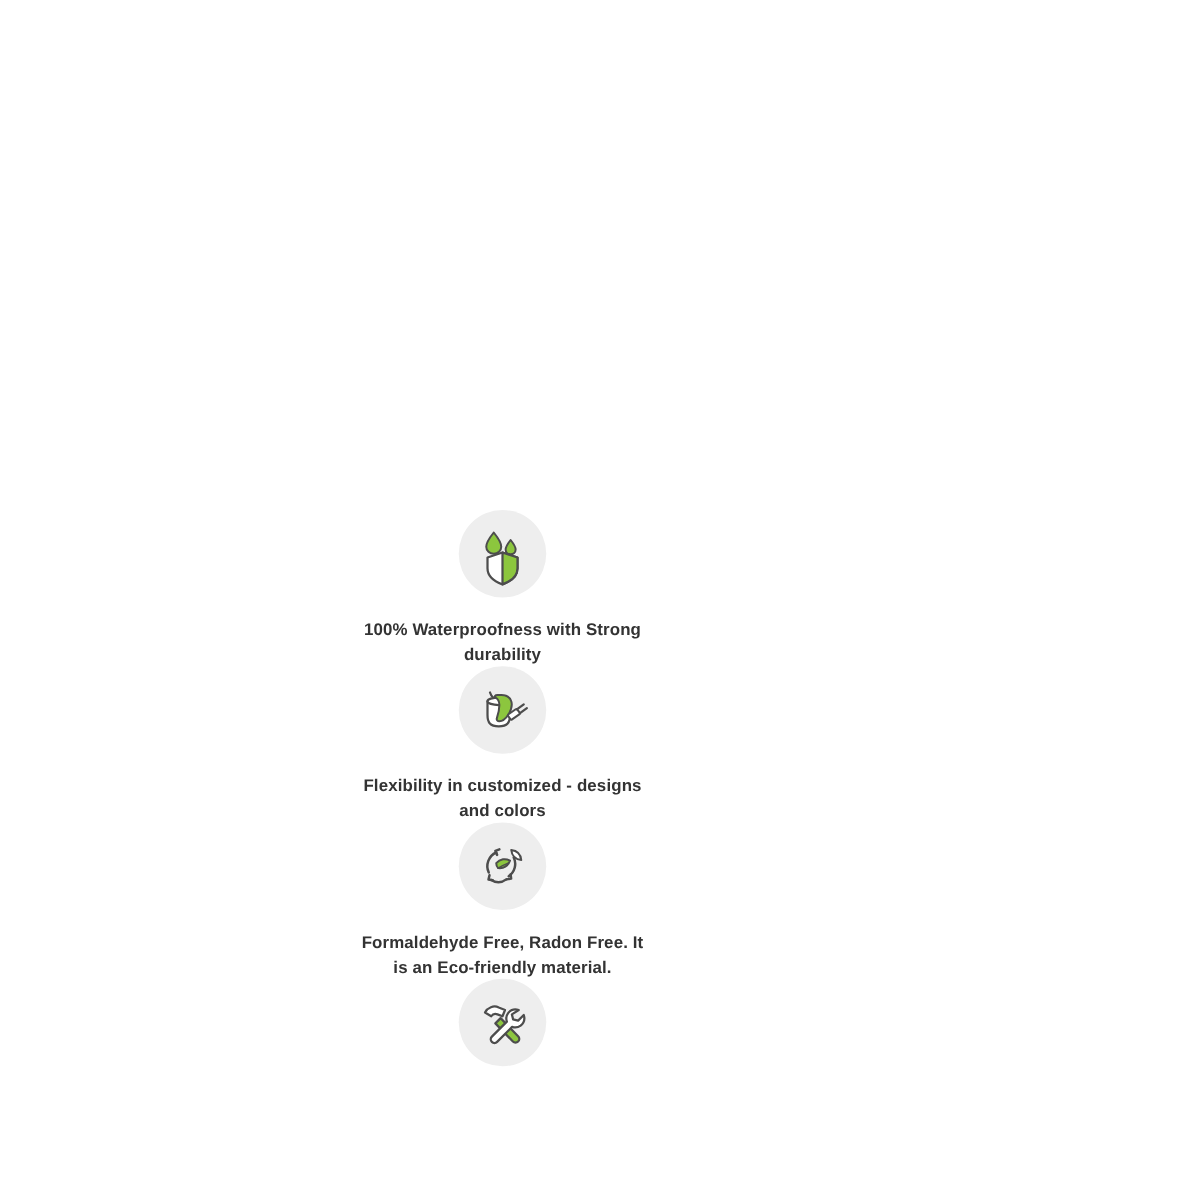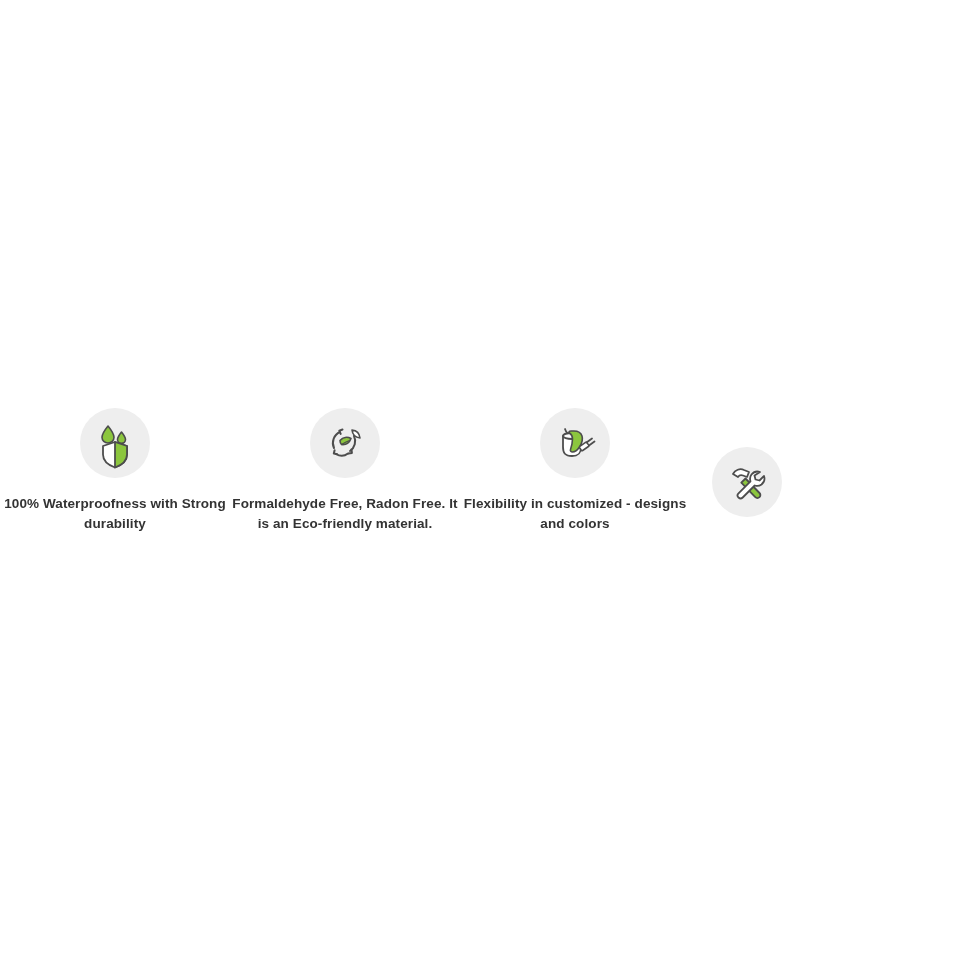--- a/index.html
+++ b/index.html
@@ -14,22 +14,22 @@
     position: relative;
     overflow: hidden;
   }
 
   .features-strip {
     position: absolute;
     top: 408px;
     left: 0;
     width: 804px;
     display: flex;
-    flex-direction: row;
-    align-items: flex-end;
+    flex-direction: column;
+    align-items: center;
     justify-content: space-between;
   }
 
   .feature {
     width: 240px;
     display: flex;
     flex-direction: column;
     align-items: center;
   }
 
@@ -71,52 +71,52 @@
         <path d="M27 26l12 4v8.5c0 6 -5.2 10.5 -12 13 -6.8 -2.5 -12 -7 -12 -13V30z" fill="#ffffff" stroke="#4d4d4d" stroke-width="1.8" stroke-linejoin="round"></path>
         <path d="M27 26l12 4v8.5c0 6 -5.2 10.5 -12 13z" fill="#8cc63e" stroke="#4d4d4d" stroke-width="1.8" stroke-linejoin="round"></path>
       </svg>
     </div>
     <div class="feature-caption">100% Waterproofness with Strong durability</div>
   </div>
 
   <div class="feature">
     <div class="icon-circle">
       <svg width="54" height="54" viewBox="0 0 54 54" aria-hidden="true">
+        <path d="M15 20h18v11c0 6 -2 9 -9 9s-9 -3 -9 -9z" fill="#ffffff" stroke="#4d4d4d" stroke-width="1.8" stroke-linejoin="round"></path>
+        <path d="M17 13c1 3.5 4 6 7 6" fill="none" stroke="#4d4d4d" stroke-width="1.8" stroke-linecap="round"></path>
+        <ellipse cx="24" cy="20" rx="9" ry="3" fill="#ffffff" stroke="#4d4d4d" stroke-width="1.8"></ellipse>
+        <path d="M26 15c4 0 7 2 8 5 1 3 0 7 -2.5 11 -2 3 -5 5 -7 5 -1.5 0 -2.5 -1 -2 -2.5 1 -3 2 -7 2 -10.5 0 -3 -1.5 -5 -3 -6 -1 -0.8 -0.5 -2 1.5 -2z" fill="#8cc63e" stroke="#4d4d4d" stroke-width="1.6" stroke-linejoin="round"></path>
+        <rect x="31" y="31" width="9" height="5" rx="1" transform="rotate(-35 31 31)" fill="#ffffff" stroke="#4d4d4d" stroke-width="1.6"></rect>
+        <path d="M38.5 26.5l5.5 -4" fill="none" stroke="#4d4d4d" stroke-width="1.8" stroke-linecap="round"></path>
+        <path d="M41 29.5l5.5 -4" fill="none" stroke="#4d4d4d" stroke-width="1.8" stroke-linecap="round"></path>
+      </svg>
+    </div>
+    <div class="feature-caption">Flexibility in customized - designs and colors</div>
+  </div>
+
+  <div class="feature">
+    <div class="icon-circle">
+      <svg width="54" height="54" viewBox="0 0 54 54" aria-hidden="true">
         <path d="M16 32a12 12 0 0 1 6 -16" fill="none" stroke="#4d4d4d" stroke-width="2" stroke-linecap="round"></path>
         <path d="M24.5 13.5l-3.2 1.2 1.4 3.2" fill="none" stroke="#4d4d4d" stroke-width="2" stroke-linecap="round" stroke-linejoin="round"></path>
         <path d="M36 20a12 12 0 0 1 -4 15" fill="none" stroke="#4d4d4d" stroke-width="2" stroke-linecap="round"></path>
         <path d="M30.5 37.5l3.4 -0.6 -0.4 -3.4" fill="none" stroke="#4d4d4d" stroke-width="2" stroke-linecap="round" stroke-linejoin="round"></path>
         <path d="M18 38c4 2.5 8.5 2.2 12 -0.5" fill="none" stroke="#4d4d4d" stroke-width="2" stroke-linecap="round"></path>
         <path d="M16.6 34.2l-0.8 3.4 3.4 0.6" fill="none" stroke="#4d4d4d" stroke-width="2" stroke-linecap="round" stroke-linejoin="round"></path>
         <path d="M34 14c4.5 0.5 7.5 3.5 8 8 -4.5 -0.5 -7.5 -3.5 -8 -8z" fill="#ffffff" stroke="#4d4d4d" stroke-width="1.6" stroke-linejoin="round"></path>
         <path d="M22 24.5c3 -3.5 7.5 -4 11 -2 -1.5 4 -5 6.5 -9.5 6 -1 -1 -1.5 -2.5 -1.5 -4z" fill="#8cc63e" stroke="#4d4d4d" stroke-width="1.6" stroke-linejoin="round"></path>
         <path d="M23.5 28.5c2.5 -1.5 5.5 -3 8 -4" fill="none" stroke="#4d4d4d" stroke-width="1.2" stroke-linecap="round"></path>
       </svg>
     </div>
     <div class="feature-caption">Formaldehyde Free, Radon Free. It is an Eco-friendly material.</div>
   </div>
 
   <div class="feature">
     <div class="icon-circle">
       <svg width="54" height="54" viewBox="0 0 54 54" aria-hidden="true">
-        <path d="M15 20h18v11c0 6 -2 9 -9 9s-9 -3 -9 -9z" fill="#ffffff" stroke="#4d4d4d" stroke-width="1.8" stroke-linejoin="round"></path>
-        <path d="M17 13c1 3.5 4 6 7 6" fill="none" stroke="#4d4d4d" stroke-width="1.8" stroke-linecap="round"></path>
-        <ellipse cx="24" cy="20" rx="9" ry="3" fill="#ffffff" stroke="#4d4d4d" stroke-width="1.8"></ellipse>
-        <path d="M26 15c4 0 7 2 8 5 1 3 0 7 -2.5 11 -2 3 -5 5 -7 5 -1.5 0 -2.5 -1 -2 -2.5 1 -3 2 -7 2 -10.5 0 -3 -1.5 -5 -3 -6 -1 -0.8 -0.5 -2 1.5 -2z" fill="#8cc63e" stroke="#4d4d4d" stroke-width="1.6" stroke-linejoin="round"></path>
-        <rect x="31" y="31" width="9" height="5" rx="1" transform="rotate(-35 31 31)" fill="#ffffff" stroke="#4d4d4d" stroke-width="1.6"></rect>
-        <path d="M38.5 26.5l5.5 -4" fill="none" stroke="#4d4d4d" stroke-width="1.8" stroke-linecap="round"></path>
-        <path d="M41 29.5l5.5 -4" fill="none" stroke="#4d4d4d" stroke-width="1.8" stroke-linecap="round"></path>
-      </svg>
-    </div>
-    <div class="feature-caption">Flexibility in customized - designs and colors</div>
-  </div>
-
-  <div class="feature">
-    <div class="icon-circle">
-      <svg width="54" height="54" viewBox="0 0 54 54" aria-hidden="true">
         <path d="M13 19c2 -4 7 -6 11 -4l5 2 -2 5 -4 -1.5c-2 -0.8 -4 0 -5 1.5z" fill="#ffffff" stroke="#4d4d4d" stroke-width="1.8" stroke-linejoin="round"></path>
         <path d="M25.5 23.5l14 14.5c1.2 1.2 1.2 3 0 4.2 -1.2 1.2 -3 1.2 -4.2 0l-14 -14.5z" fill="#8cc63e" stroke="#4d4d4d" stroke-width="1.8" stroke-linejoin="round"></path>
         <path d="M40 17c-3 -1 -6.5 0 -8.5 2.5 -1.5 2 -1.8 4.5 -1 6.8l-12 12c-1.2 1.2 -1.2 3 0 4.2 1.2 1.2 3 1.2 4.2 0l12 -12c2.3 0.8 4.8 0.5 6.8 -1 2.5 -2 3.5 -5.5 2.5 -8.5l-4.5 4.5 -4 -1 -1 -4z" fill="#ffffff" stroke="#4d4d4d" stroke-width="1.8" stroke-linejoin="round"></path>
       </svg>
     </div>
   </div>
 
 </div>
 
 </body></html>

